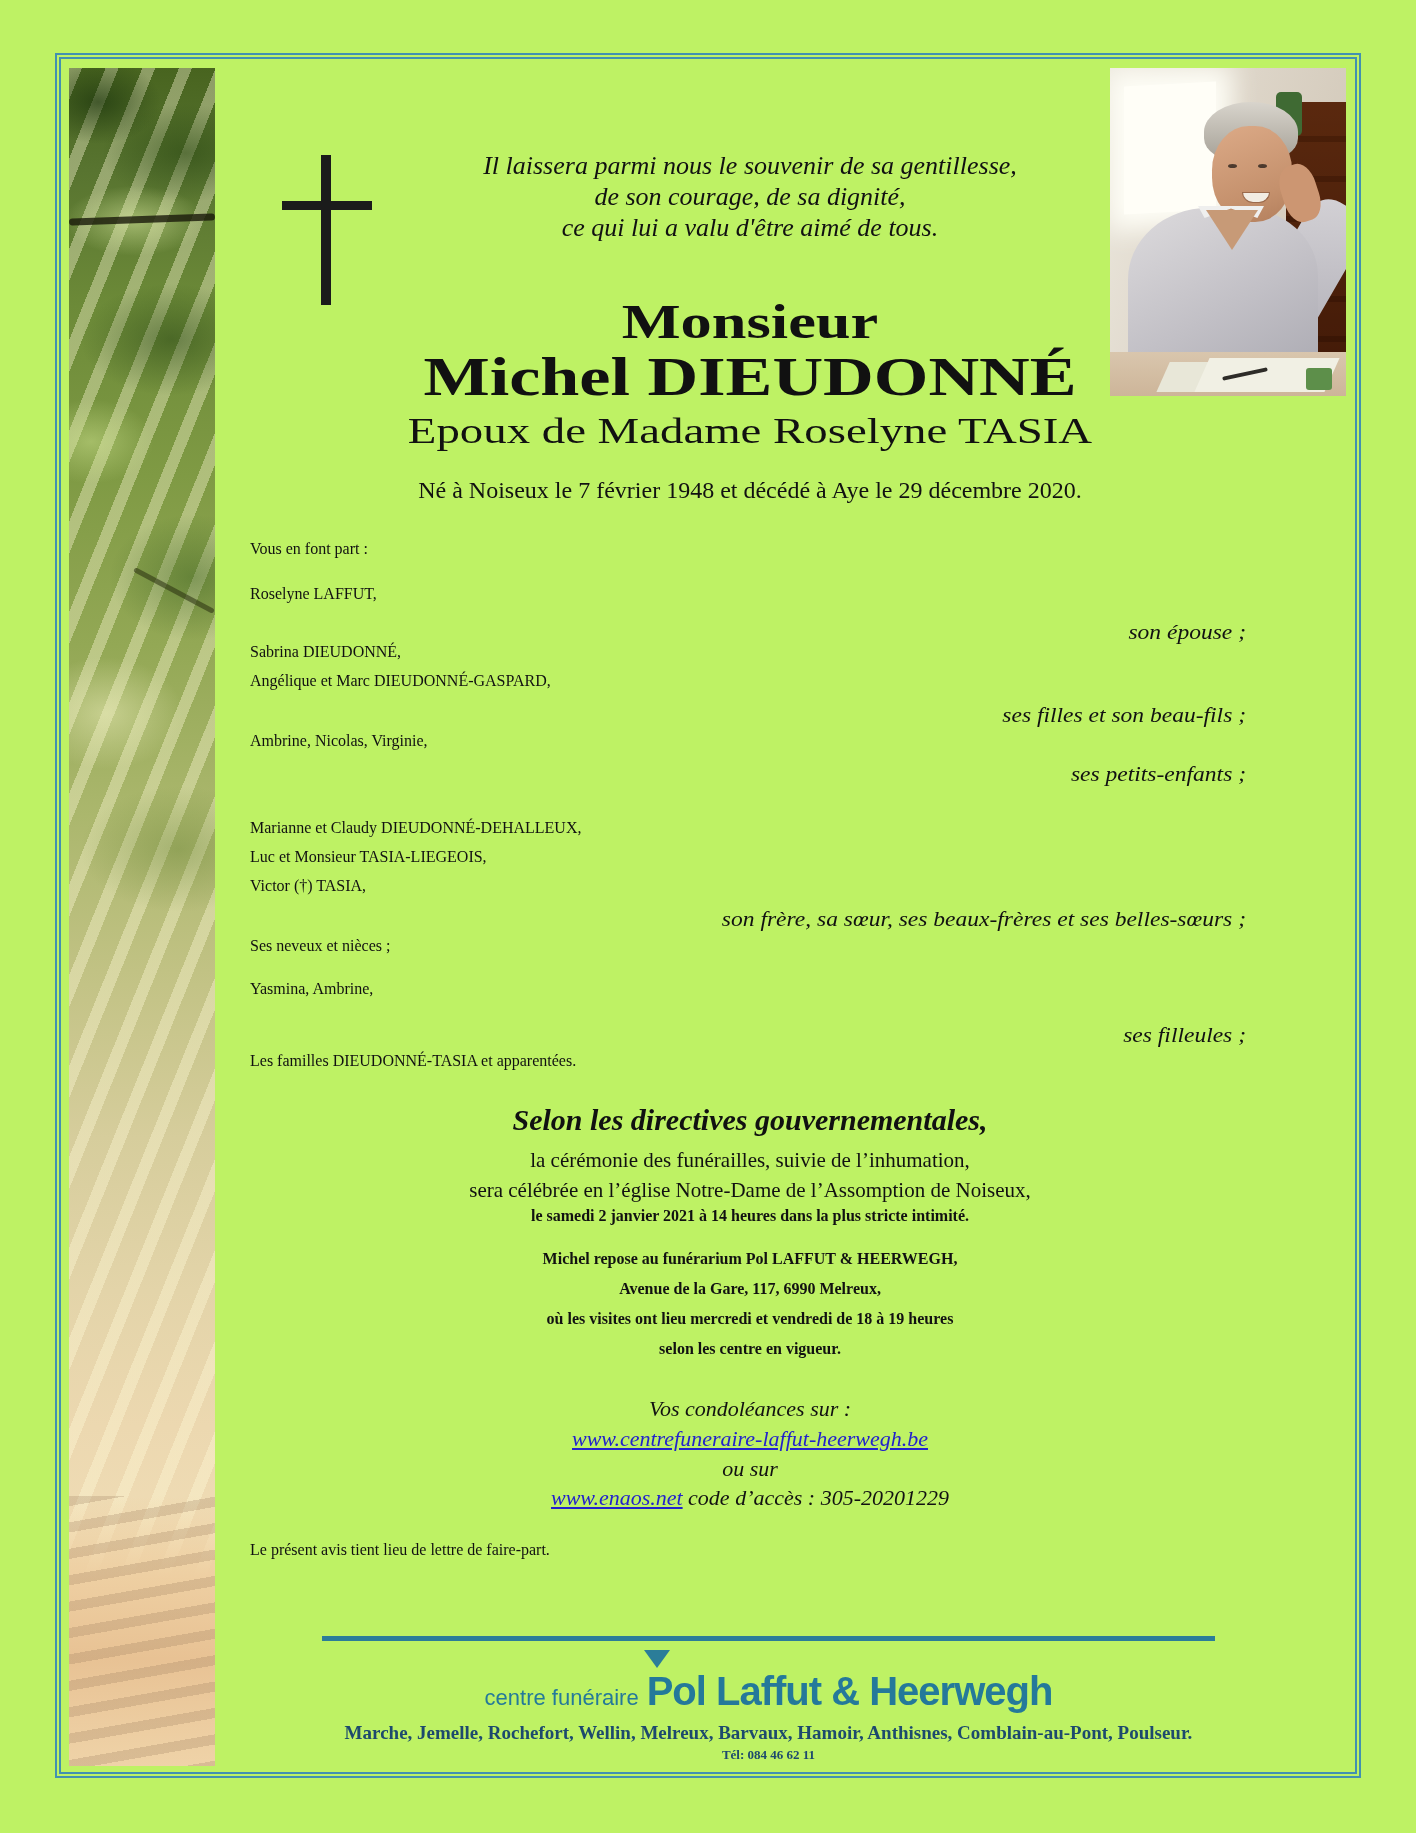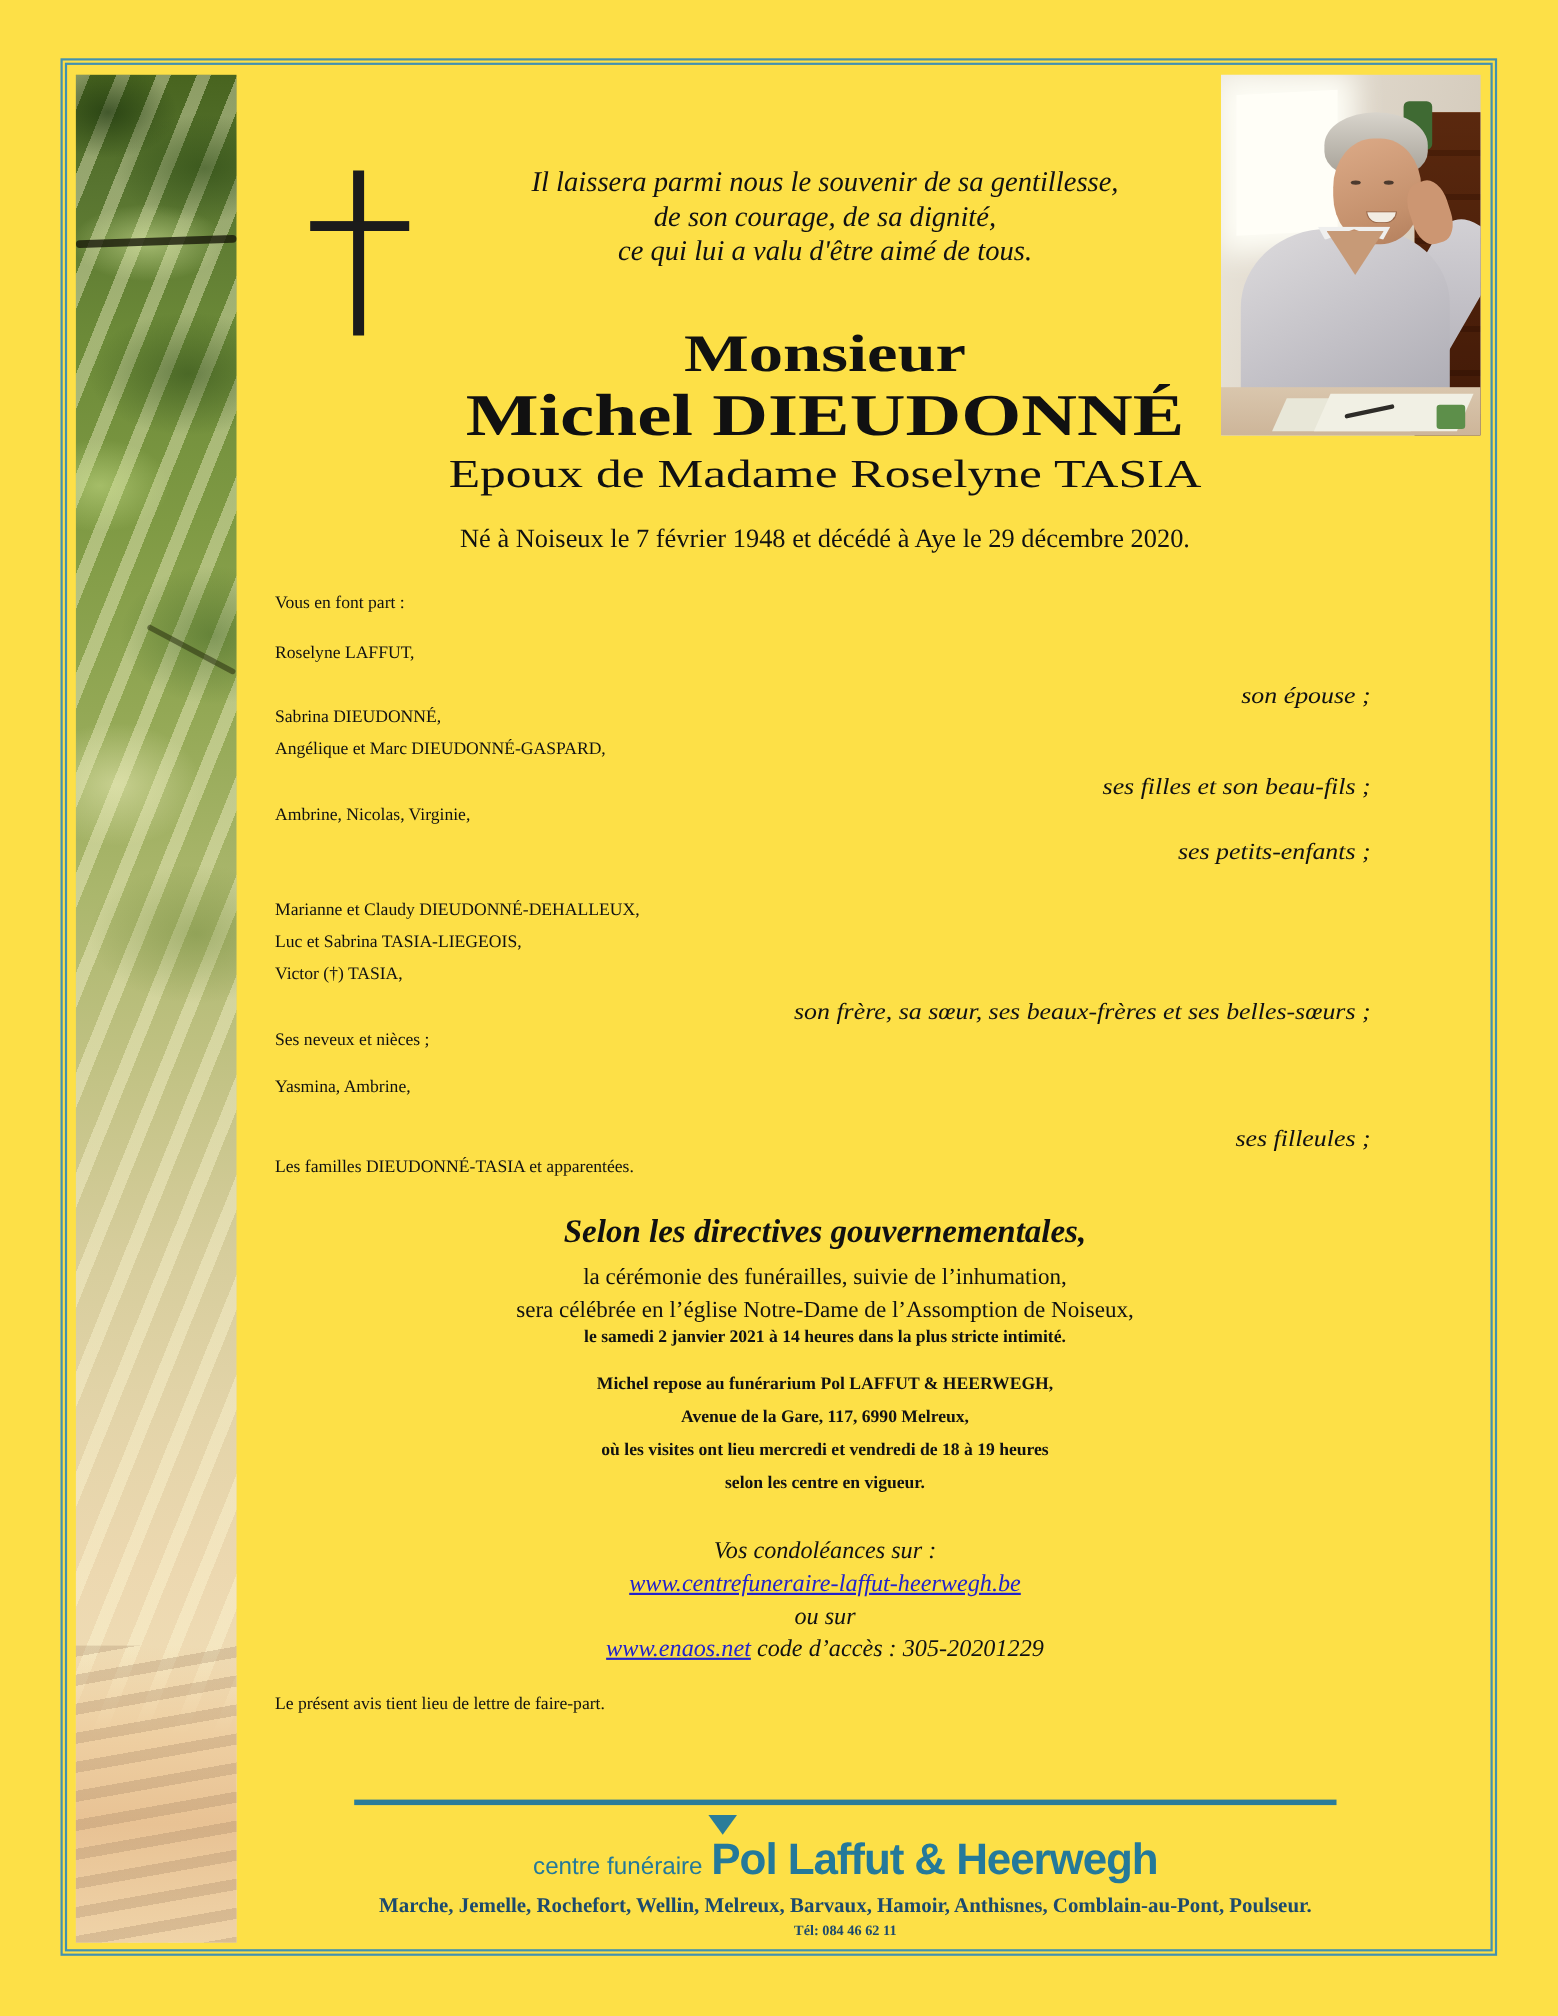--- a/index.html
+++ b/index.html
@@ -1,16 +1,16 @@
 <!DOCTYPE html>
 <html><head>
 <meta charset="utf-8">
 <style>
   html,body{margin:0;padding:0;background:#ffffff;}
-  .page{position:relative;width:1416px;height:1833px;background:#fde047;overflow:hidden;
+  .page{position:relative;width:1416px;height:1833px;background:#bef264;overflow:hidden;
         font-family:"Liberation Serif",serif;color:#111;}
   
   .frame{position:absolute;left:55px;top:53px;width:1302px;height:1721px;border:2px solid #4291b0;}
   .frame-inner{position:absolute;inset:2px;border:2px solid #4291b0;}
   
   .photo-strip{position:absolute;left:69px;top:68px;width:146px;height:1698px;
     background:
       radial-gradient(ellipse 90px 60px at 20% 2%, rgba(25,50,12,.65), transparent 70%),
       radial-gradient(ellipse 120px 70px at 80% 5%, rgba(40,70,18,.55), transparent 70%),
       radial-gradient(ellipse 100px 50px at 45% 9%, rgba(230,245,170,.5), transparent 70%),
@@ -145,21 +145,21 @@
   <div class="body-line" style="top:540px;">Vous en font part :</div>
 
   <div class="body-line" style="top:585px;">Roselyne LAFFUT,</div>
   <div class="body-line right-label" style="top:620px;">son épouse ;</div>
   <div class="body-line" style="top:643px;">Sabrina DIEUDONNÉ,</div>
   <div class="body-line" style="top:672px;">Angélique et Marc DIEUDONNÉ-GASPARD,</div>
   <div class="body-line right-label" style="top:703px;">ses filles et son beau-fils ;</div>
   <div class="body-line" style="top:732px;">Ambrine, Nicolas, Virginie,</div>
   <div class="body-line right-label" style="top:762px;">ses petits-enfants ;</div>
   <div class="body-line" style="top:819px;">Marianne et Claudy DIEUDONNÉ-DEHALLEUX,</div>
-  <div class="body-line" style="top:848px;">Luc et Sabrina TASIA-LIEGEOIS,</div>
+  <div class="body-line" style="top:848px;">Luc et Monsieur TASIA-LIEGEOIS,</div>
   <div class="body-line" style="top:877px;">Victor (†) TASIA,</div>
   <div class="body-line right-label" style="top:907px;">son frère, sa sœur, ses beaux-frères et ses belles-sœurs ;</div>
   <div class="body-line" style="top:937px;">Ses neveux et nièces ;</div>
   <div class="body-line" style="top:980px;">Yasmina, Ambrine,</div>
   <div class="body-line right-label" style="top:1023px;">ses filleules ;</div>
   <div class="body-line" style="top:1052px;">Les familles DIEUDONNÉ-TASIA et apparentées.</div>
 
   <div class="center-line selon" style="top:1103px;">Selon les directives gouvernementales,</div>
   <div class="center-line cer" style="top:1148px;">la cérémonie des funérailles, suivie de l’inhumation,</div>
   <div class="center-line cer" style="top:1178px;">sera célébrée en l’église Notre-Dame de l’Assomption de Noiseux,</div>

